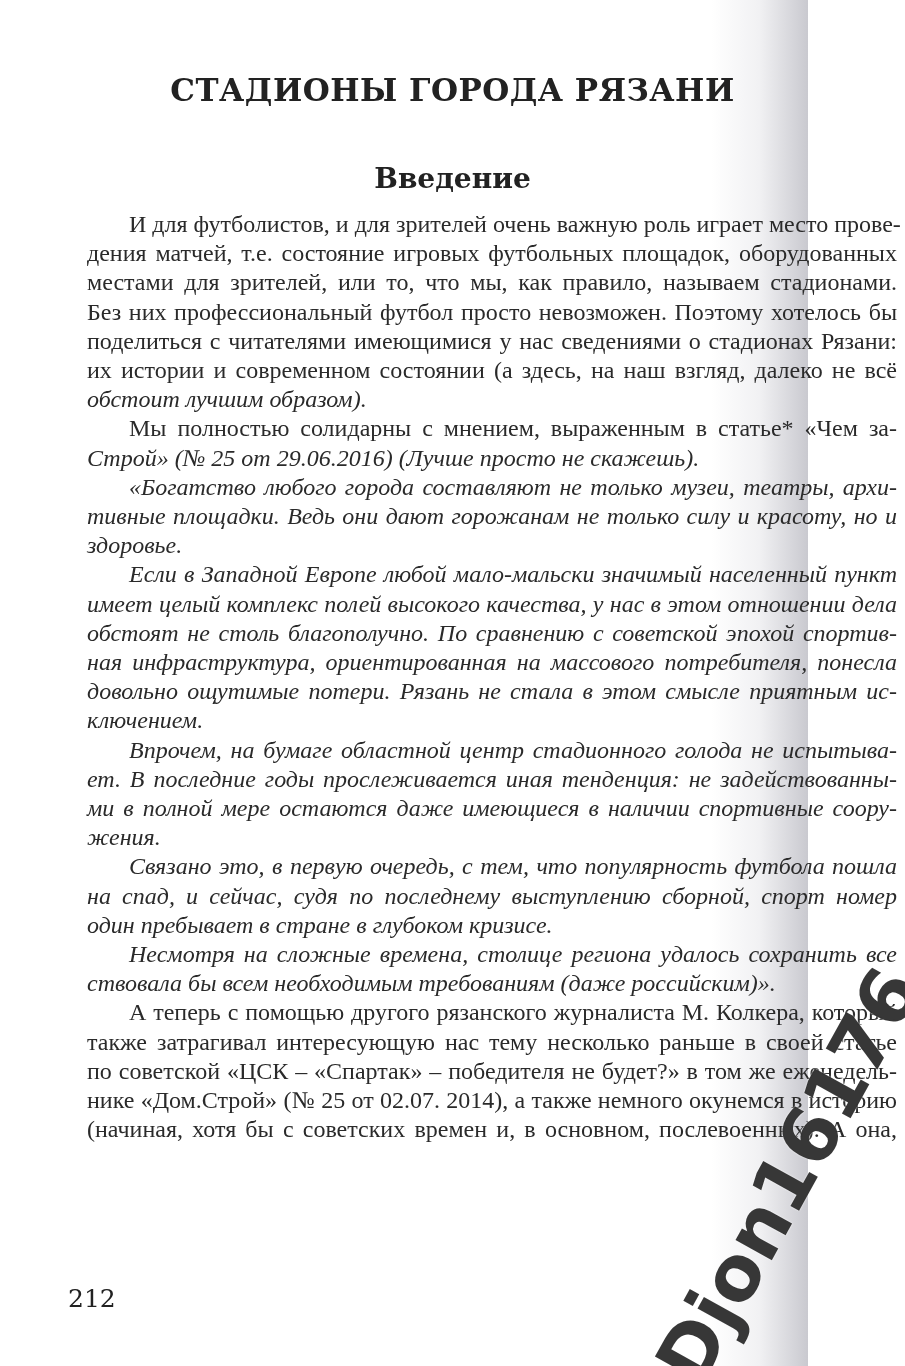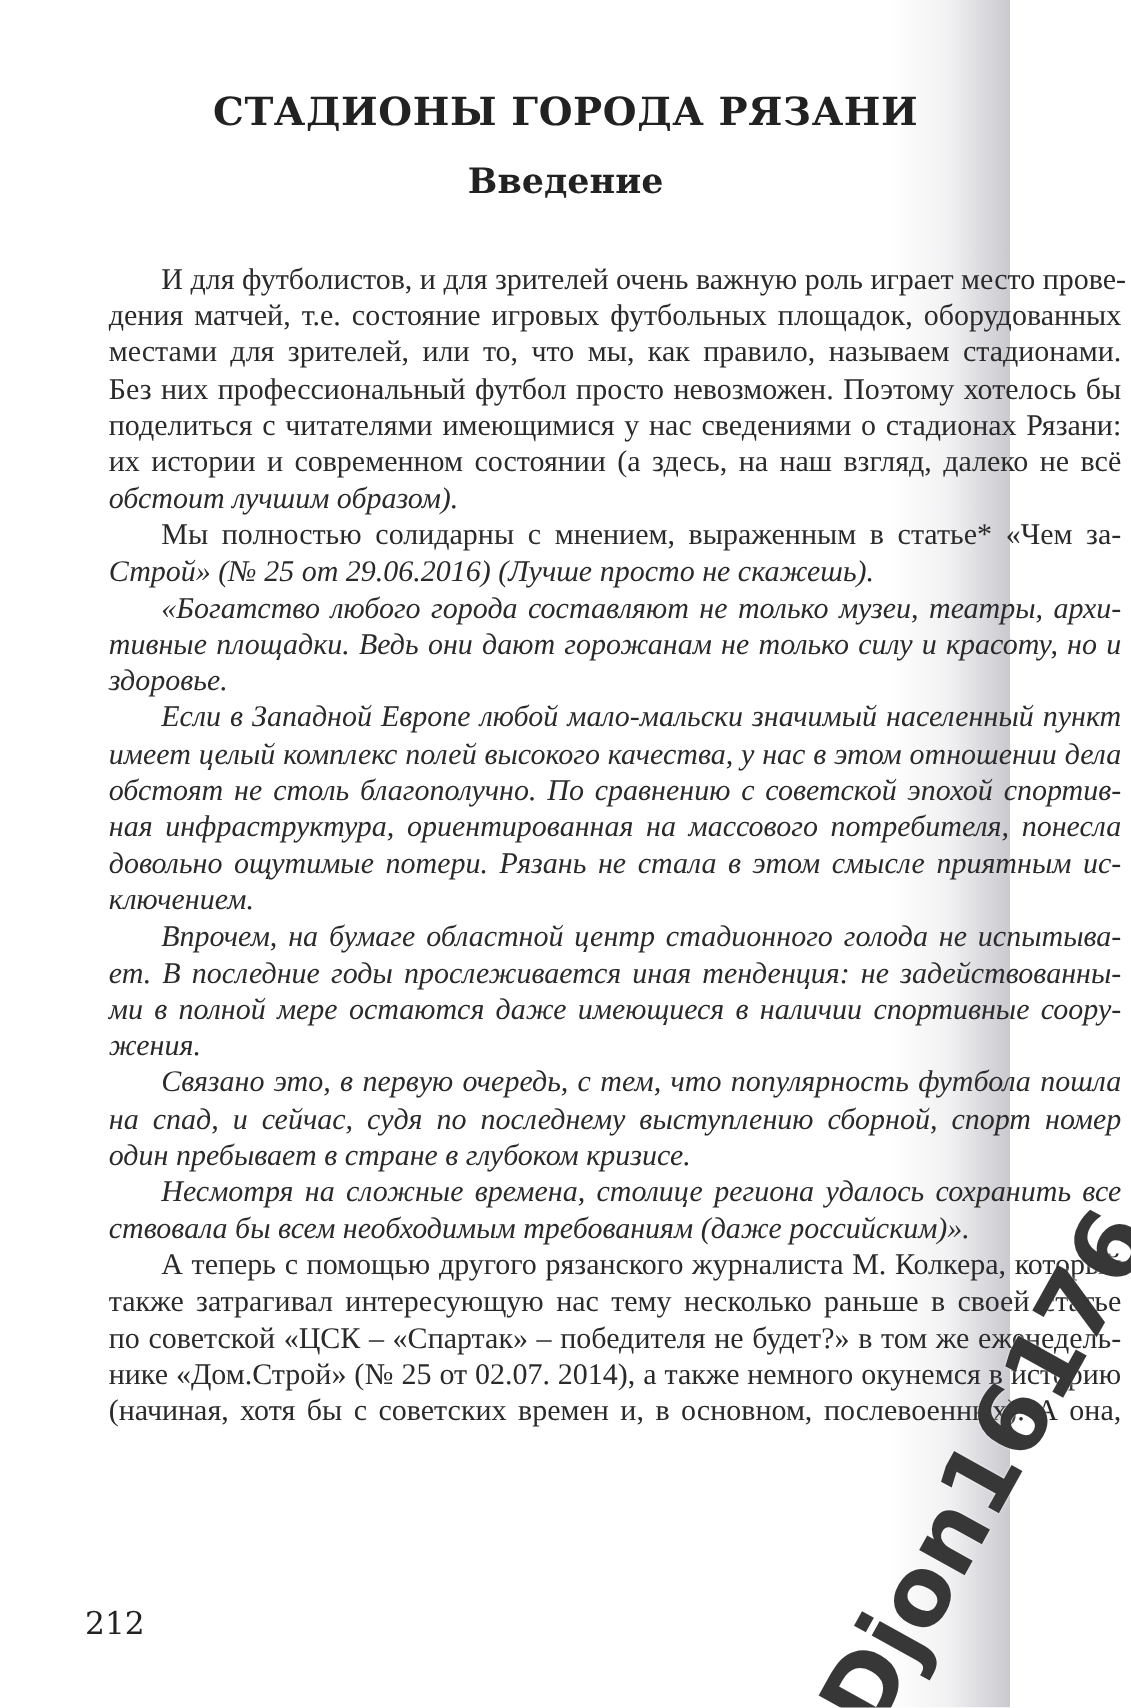--- a/index.html
+++ b/index.html
@@ -10,21 +10,21 @@
     .page {
       position: absolute; left: 0; top: 0; width: 808px; height: 1366px;
       background: linear-gradient(to right, #ffffff 0%, #ffffff 88%, #f1f1f3 94%, #c9c9cf 100%);
     }
     .title {
       position: absolute; left: 0; width: 905px; top: 72px;
       text-align: center; font-family: "DejaVu Serif", serif; font-weight: bold;
       font-size: 31px; color: #222; letter-spacing: 0.5px;
     }
     .subtitle {
-      position: absolute; left: 0; width: 905px; top: 128px;
+      position: absolute; left: 0; width: 905px; top: 162px;
       text-align: center; font-family: "DejaVu Serif", serif; font-weight: bold;
       font-size: 28px; color: #222;
     }
     .body-text {
       position: absolute; left: 87px; top: 210px; width: 810px;
       font-family: "Liberation Serif", serif; font-size: 24px;
       line-height: 29.2px; color: #2a2a2a;
     }
     .line { white-space: nowrap; display: block; text-align: justify; text-align-last: justify; }
     .line.last { text-align-last: left; font-style: italic; }

